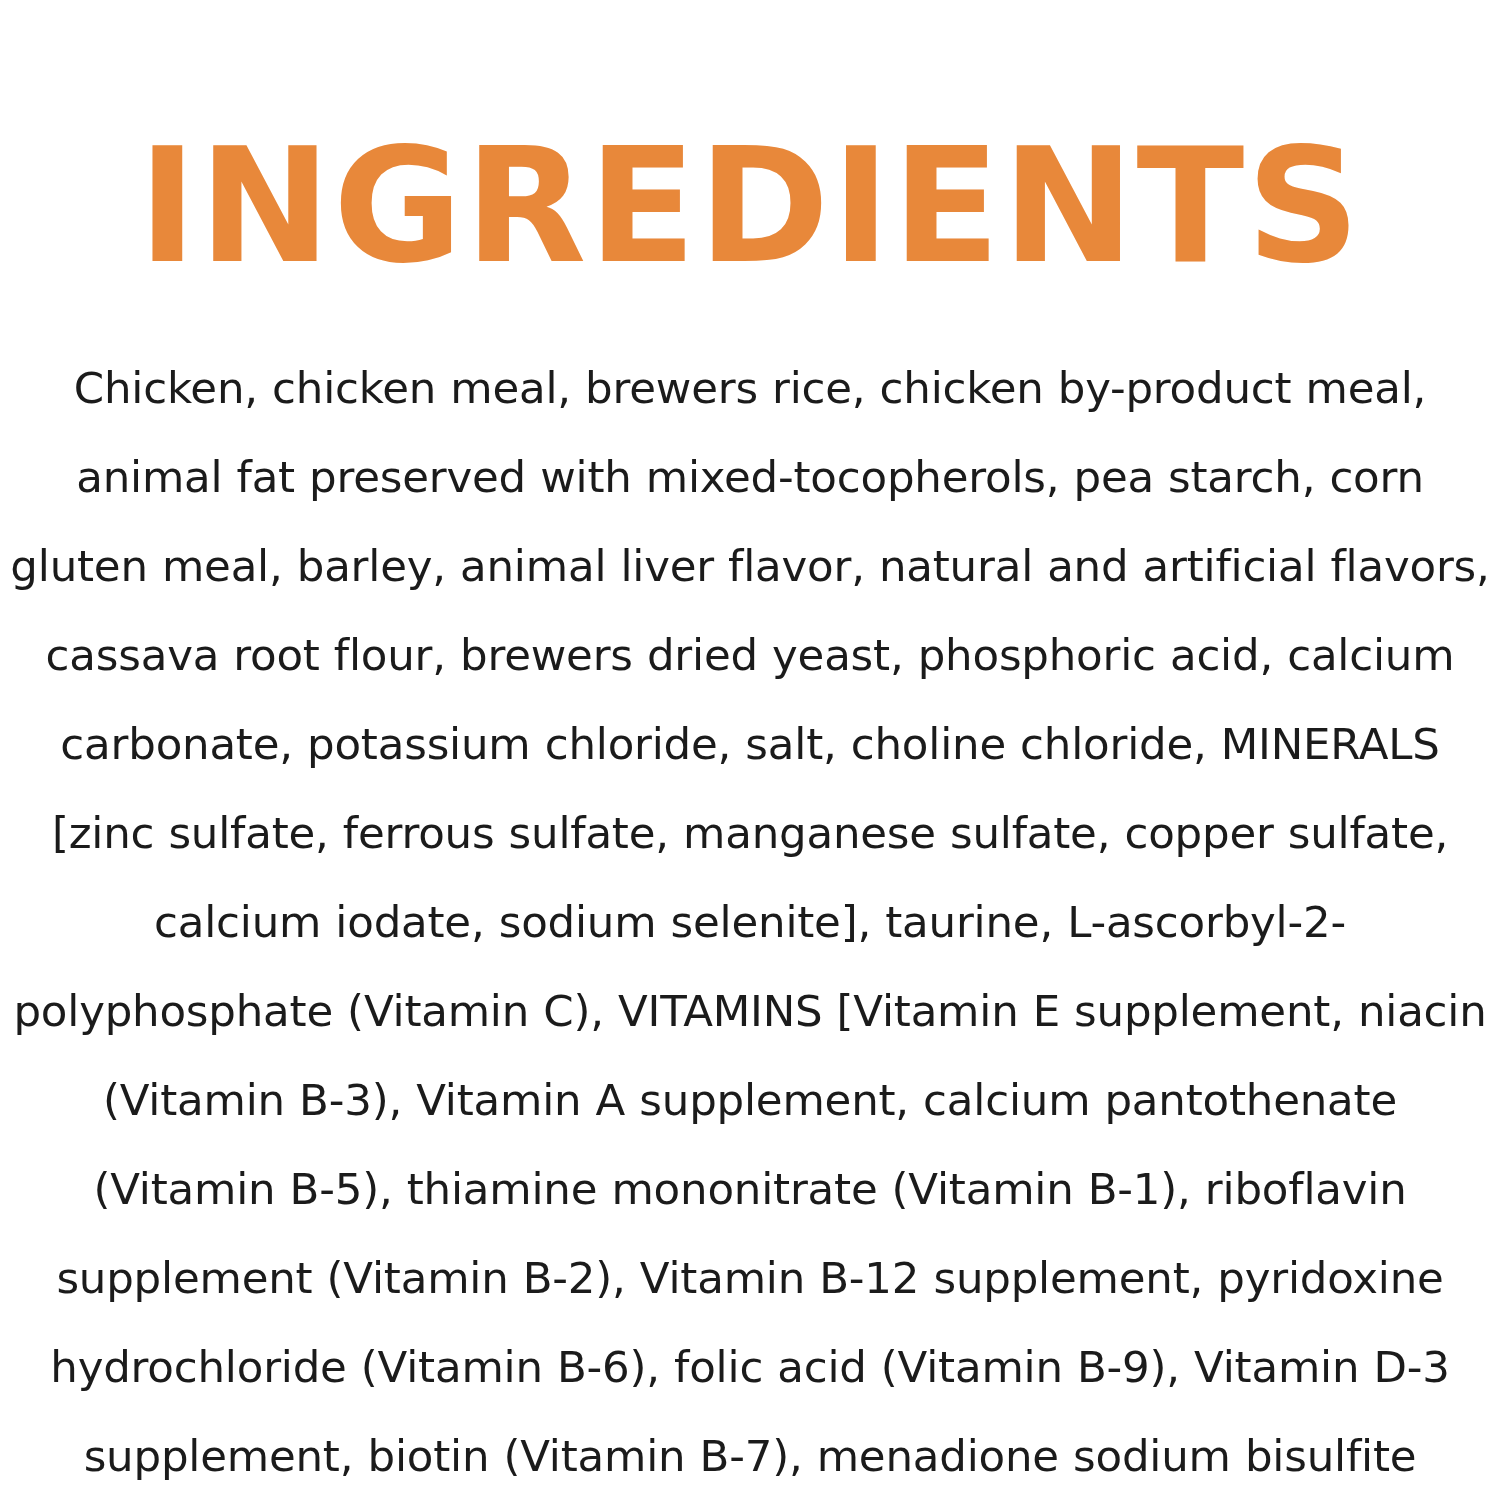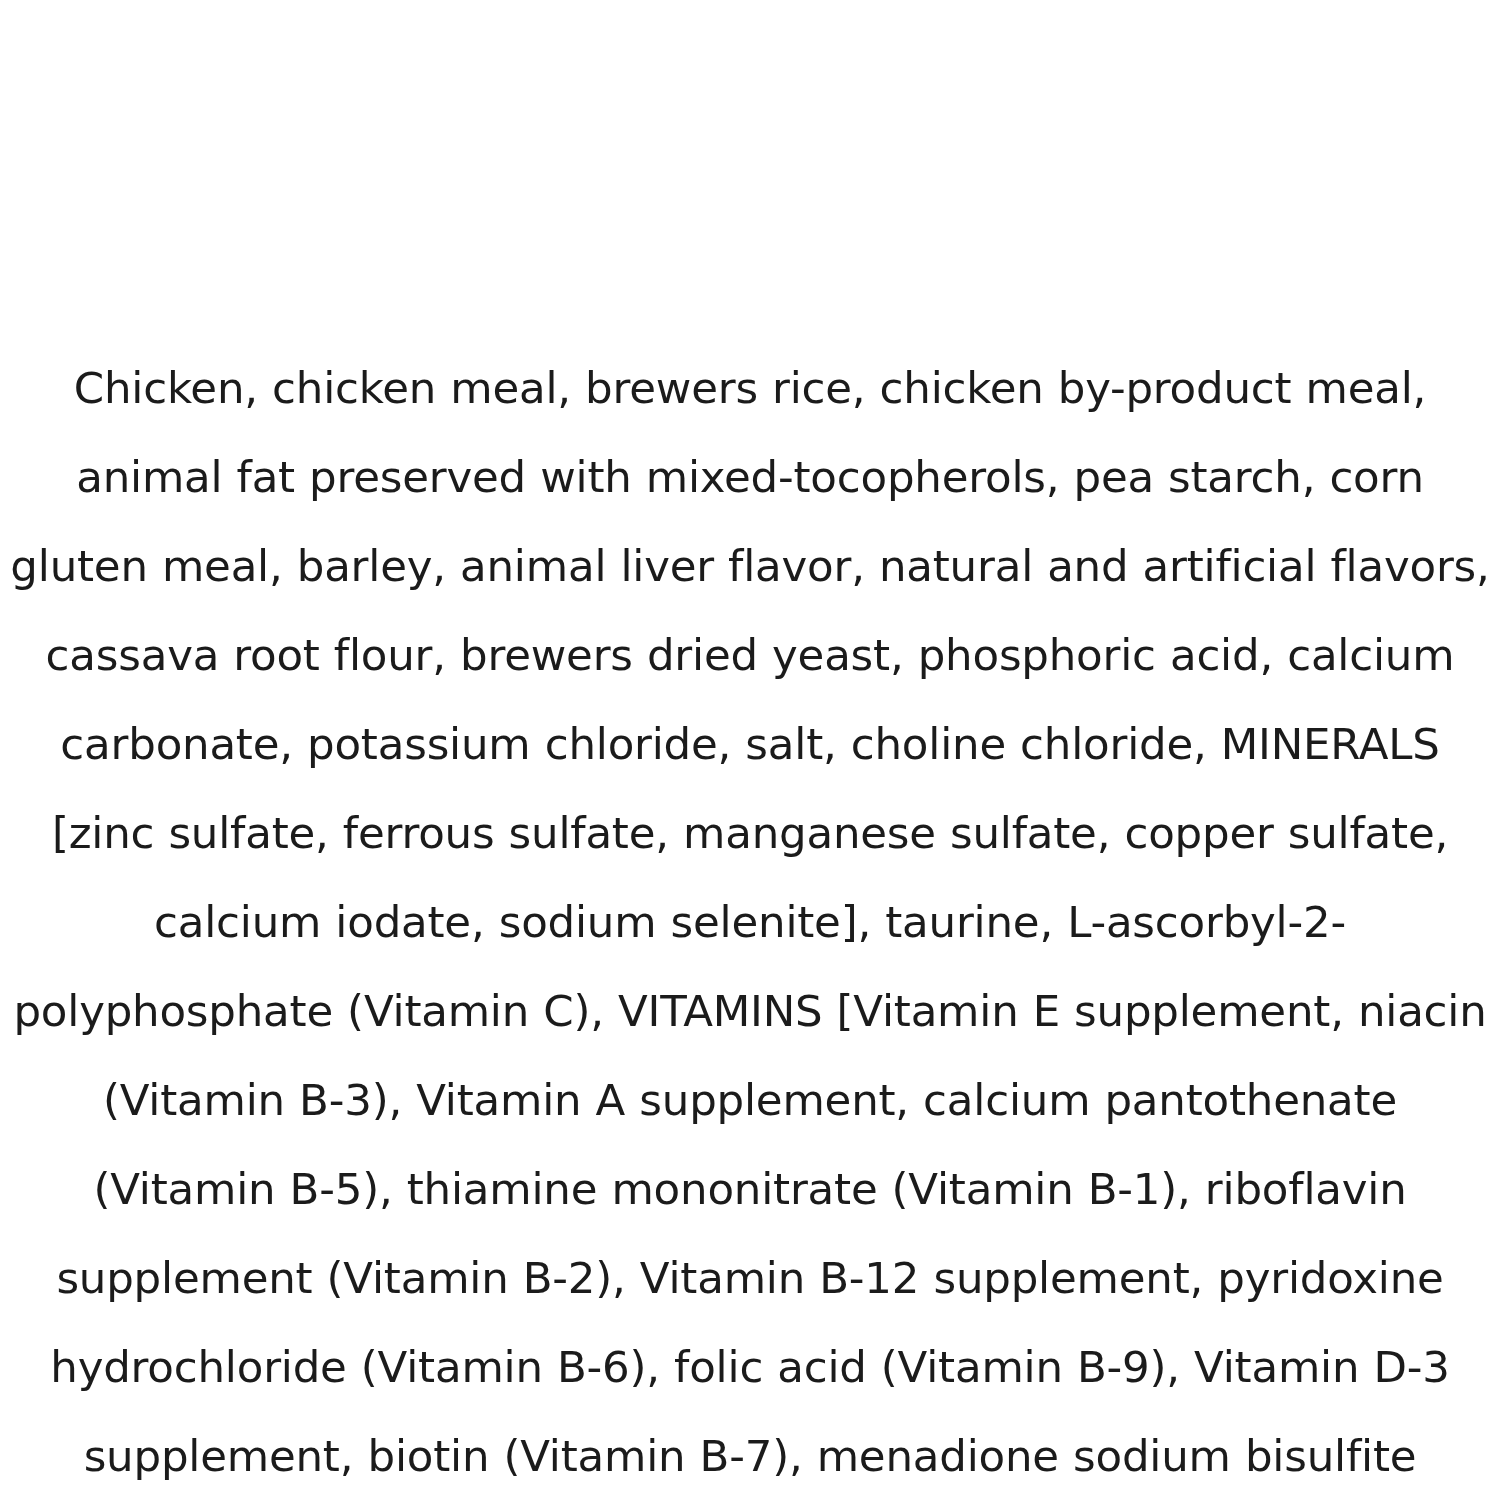--- a/index.html
+++ b/index.html
@@ -40,15 +40,16 @@
     font-size: 43.5px;
     line-height: 89px;
     letter-spacing: -0.2px;
     word-spacing: 0.5px;
   }
 </style>
 </head>
 <body>
 
 <div class="page">
+  <h1 class="title">INGREDIENTS</h1>
 
   <p class="ingredients-body">Chicken, chicken meal, brewers rice, chicken by-product meal, animal fat preserved with mixed-tocopherols, pea starch, corn gluten meal, barley, animal liver flavor, natural and artificial flavors, cassava root flour, brewers dried yeast, phosphoric acid, calcium carbonate, potassium chloride, salt, choline chloride, MINERALS [zinc sulfate, ferrous sulfate, manganese sulfate, copper sulfate, calcium iodate, sodium selenite], taurine, L-ascorbyl-2-polyphosphate (Vitamin C), VITAMINS [Vitamin E supplement, niacin (Vitamin B-3), Vitamin A supplement, calcium pantothenate (Vitamin B-5), thiamine mononitrate (Vitamin B-1), riboflavin supplement (Vitamin B-2), Vitamin B-12 supplement, pyridoxine hydrochloride (Vitamin B-6), folic acid (Vitamin B-9), Vitamin D-3 supplement, biotin (Vitamin B-7), menadione sodium bisulfite complex (Vitamin K)], Yellow 5, citric acid, Yellow 6, Red 40, Blue 2, BHA (a preservative), BHT (a preservative). C620318</p>
 </div>
 
 </body></html>

